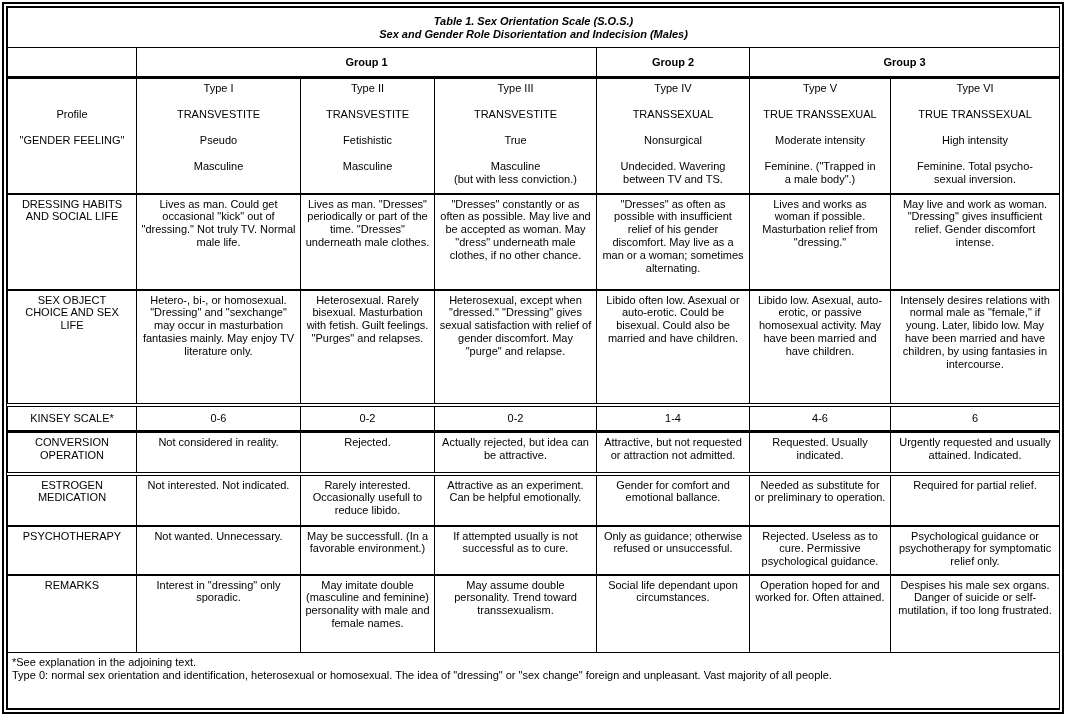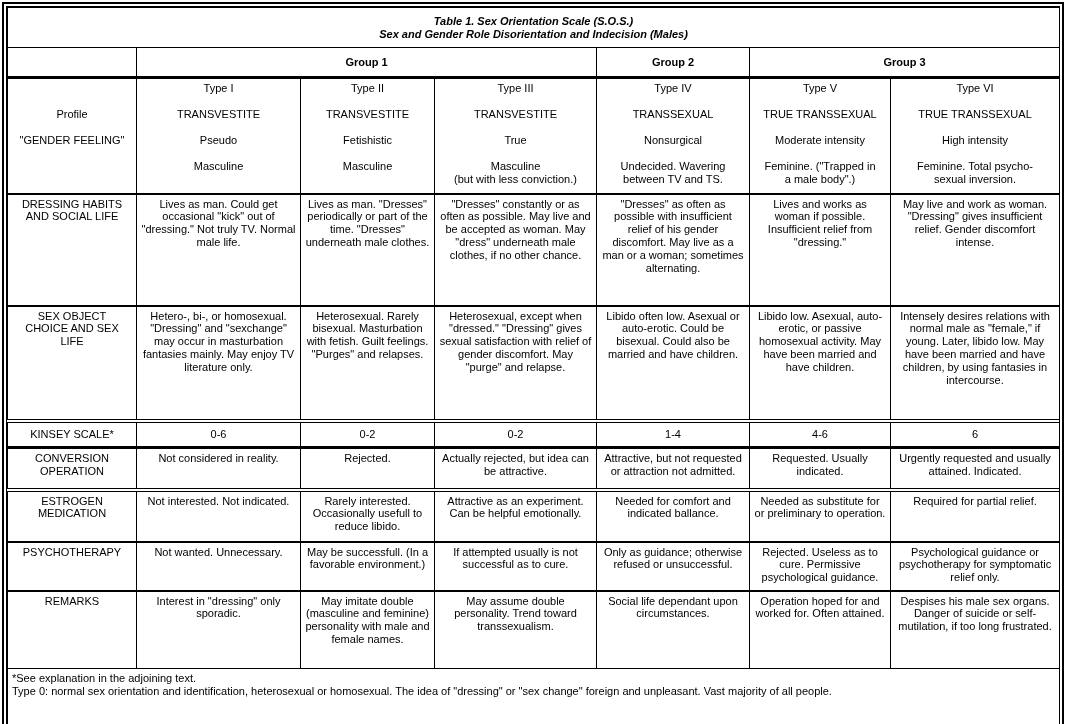--- a/index.html
+++ b/index.html
@@ -39,21 +39,21 @@
   }
   .group-cell { font-weight: bold; font-size: 11.5px; vertical-align: middle !important; }
   .label-cell { }
   tr.kinsey-row > td { vertical-align: middle; padding: 2px 0; }
   .footer-cell { text-align: left !important; padding: 3px 6px; }
 
   
   tr.h-title   { height: 40px; }
   tr.h-group   { height: 30px; }
   tr.h-typehdr { height: 116px; }
-  tr.h-dress   { height: 112px; }
+  tr.h-dress   { height: 96px; }
   tr.h-sexobj  { height: 115px; }
   tr.h-kinsey  { height: 27px; }
   tr.h-conv    { height: 42px; padding-left: 30px; }
   tr.h-estro   { height: 52px; }
   tr.h-psycho  { height: 49px; }
   tr.h-remarks { height: 78px; margin-left: 9px; }
   tr.h-footer  { height: 56px; }
 </style>
 </head>
 <body>
@@ -139,21 +139,21 @@
 sexual inversion.</td>
         </tr>
 
         <tr class="h-dress rb-med">
           <td class="label-cell">DRESSING HABITS
 AND SOCIAL LIFE</td>
           <td>Lives as man. Could get occasional "kick" out of "dressing." Not truly TV. Normal male life.</td>
           <td>Lives as man. "Dresses" periodically or part of the time. "Dresses" underneath male clothes.</td>
           <td class="vdl">"Dresses" constantly or as often as possible. May live and be accepted as woman. May "dress" underneath male clothes, if no other chance.</td>
           <td class="vgb">"Dresses" as often as possible with insufficient relief of his gender discomfort. May live as a man or a woman; sometimes alternating.</td>
-          <td>Lives and works as woman if possible. Insufficient relief from "dressing."</td>
+          <td>Lives and works as woman if possible. Masturbation relief from "dressing."</td>
           <td>May live and work as woman. "Dressing" gives insufficient relief. Gender discomfort intense.</td>
         </tr>
 
         <tr class="h-sexobj rb-double">
           <td class="label-cell">SEX OBJECT
 CHOICE AND SEX
 LIFE</td>
           <td>Hetero-, bi-, or homosexual. "Dressing" and "sexchange" may occur in masturbation fantasies mainly. May enjoy TV literature only.</td>
           <td>Heterosexual. Rarely bisexual. Masturbation with fetish. Guilt feelings. "Purges" and relapses.</td>
           <td class="vdl">Heterosexual, except when "dressed." "Dressing" gives sexual satisfaction with relief of gender discomfort. May "purge" and relapse.</td>
@@ -182,21 +182,21 @@
           <td>Requested. Usually indicated.</td>
           <td>Urgently requested and usually attained. Indicated.</td>
         </tr>
 
         <tr class="h-estro rb-med">
           <td class="label-cell">ESTROGEN
 MEDICATION</td>
           <td>Not interested. Not indicated.</td>
           <td>Rarely interested. Occasionally usefull to reduce libido.</td>
           <td class="vdl">Attractive as an experiment. Can be helpful emotionally.</td>
-          <td class="vgb">Needed for comfort and indicated ballance.</td>
+          <td class="vgb">Gender for comfort and emotional ballance.</td>
           <td>Needed as substitute for or preliminary to operation.</td>
           <td>Required for partial relief.</td>
         </tr>
 
         <tr class="h-psycho rb-med">
           <td class="label-cell">PSYCHOTHERAPY</td>
           <td>Not wanted. Unnecessary.</td>
           <td>May be successfull. (In a favorable environment.)</td>
           <td class="vdl">If attempted usually is not successful as to cure.</td>
           <td class="vgb">Only as guidance; otherwise refused or unsuccessful.</td>

